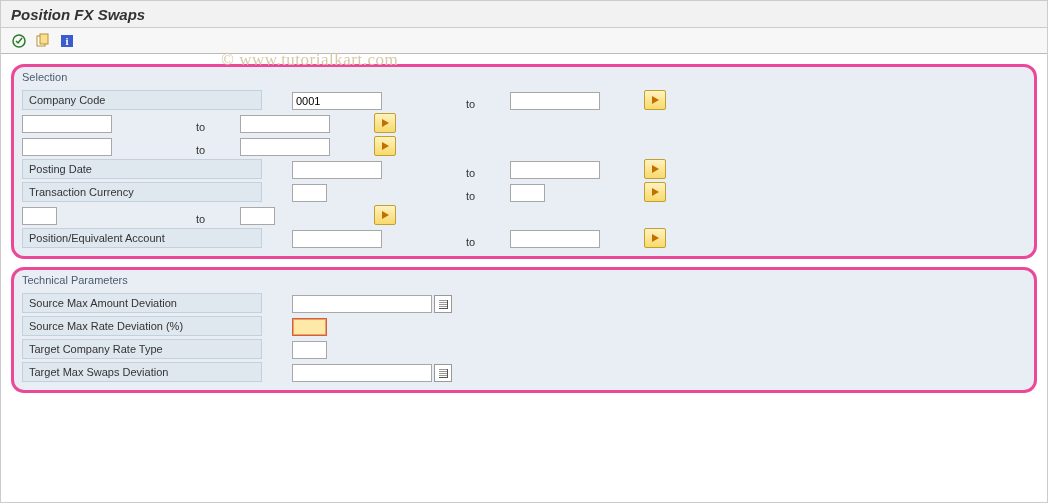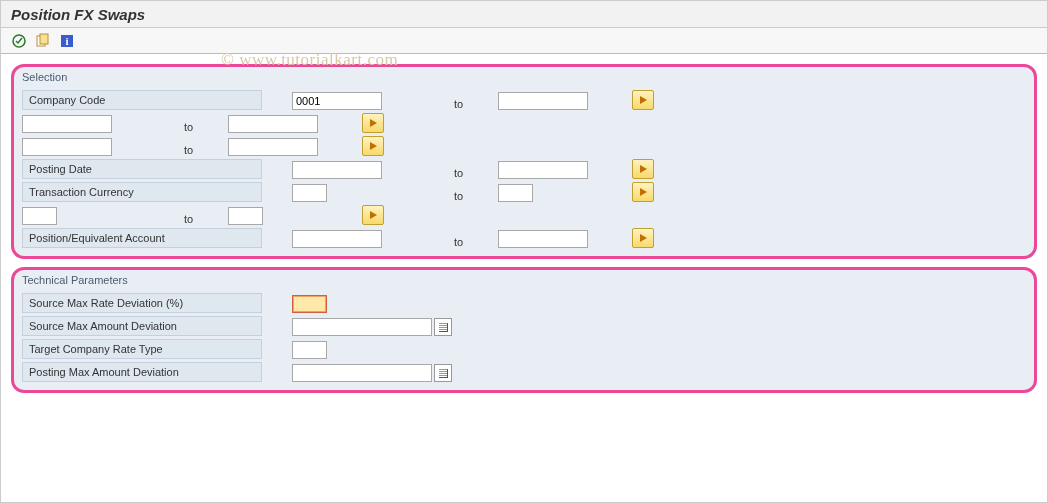--- a/index.html
+++ b/index.html
@@ -132,21 +132,21 @@
       top: -4px;
       left: 220px;
       color: #d9c8a8;
       font-size: 17px;
       letter-spacing: 0.5px;
       pointer-events: none;
       font-family: Georgia, serif;
     }
     .c-col1 { width: 270px; display:flex; align-items:center; }
     .c-col2 { width: 162px; display:flex; align-items:center; }
-    .c-col3 { width: 44px; display:flex; align-items:center; }
+    .c-col3 { width: 44px; display:flex; align-items:center;margin-left:12px; }
     .c-col4 { width: 130px; display:flex; align-items:center; }
     .c-col5 { width: 30px; display:flex; align-items:center; justify-content:center; }
     .highlight {
       background: #ffe9a8 !important;
       border: 1px solid #d06040 !important;
       box-shadow: 0 0 0 1px #f0a060 inset;
     }
   </style>
 </head>
 <body>
@@ -293,46 +293,46 @@
           </div>
         </div>
       </div>
   </div>
 
   <div class="group">
     <div class="group-title">Technical Parameters</div>
     <div class="group-body" id="tech-body">
         <div class="row">
           <div class="c-col1">
-            <div class="label-cell">Source Max Rate Deviation (%)</div>
-          </div>
-          <div style="display:flex;align-items:center;gap:2px">
-            <input class="txt w-small highlight" style="">
-          </div>
-        </div>
-        <div class="row">
-          <div class="c-col1">
             <div class="label-cell">Source Max Amount Deviation</div>
           </div>
           <div style="display:flex;align-items:center;gap:2px">
             <input class="txt w-l140" style="">
             <div class="f4-box"></div>
           </div>
         </div>
         <div class="row">
           <div class="c-col1">
+            <div class="label-cell">Source Max Rate Deviation (%)</div>
+          </div>
+          <div style="display:flex;align-items:center;gap:2px">
+            <input class="txt w-small highlight" style="">
+          </div>
+        </div>
+        <div class="row">
+          <div class="c-col1">
             <div class="label-cell">Target Company Rate Type</div>
           </div>
           <div style="display:flex;align-items:center;gap:2px">
             <input class="txt w-small" style="">
           </div>
         </div>
         <div class="row">
           <div class="c-col1">
-            <div class="label-cell">Posting Max Amount Deviation</div>
+            <div class="label-cell">Target Max Swaps Deviation</div>
           </div>
           <div style="display:flex;align-items:center;gap:2px">
             <input class="txt w-l140" style="">
             <div class="f4-box"></div>
           </div>
         </div>
       </div>
   </div>
 </div>
 

